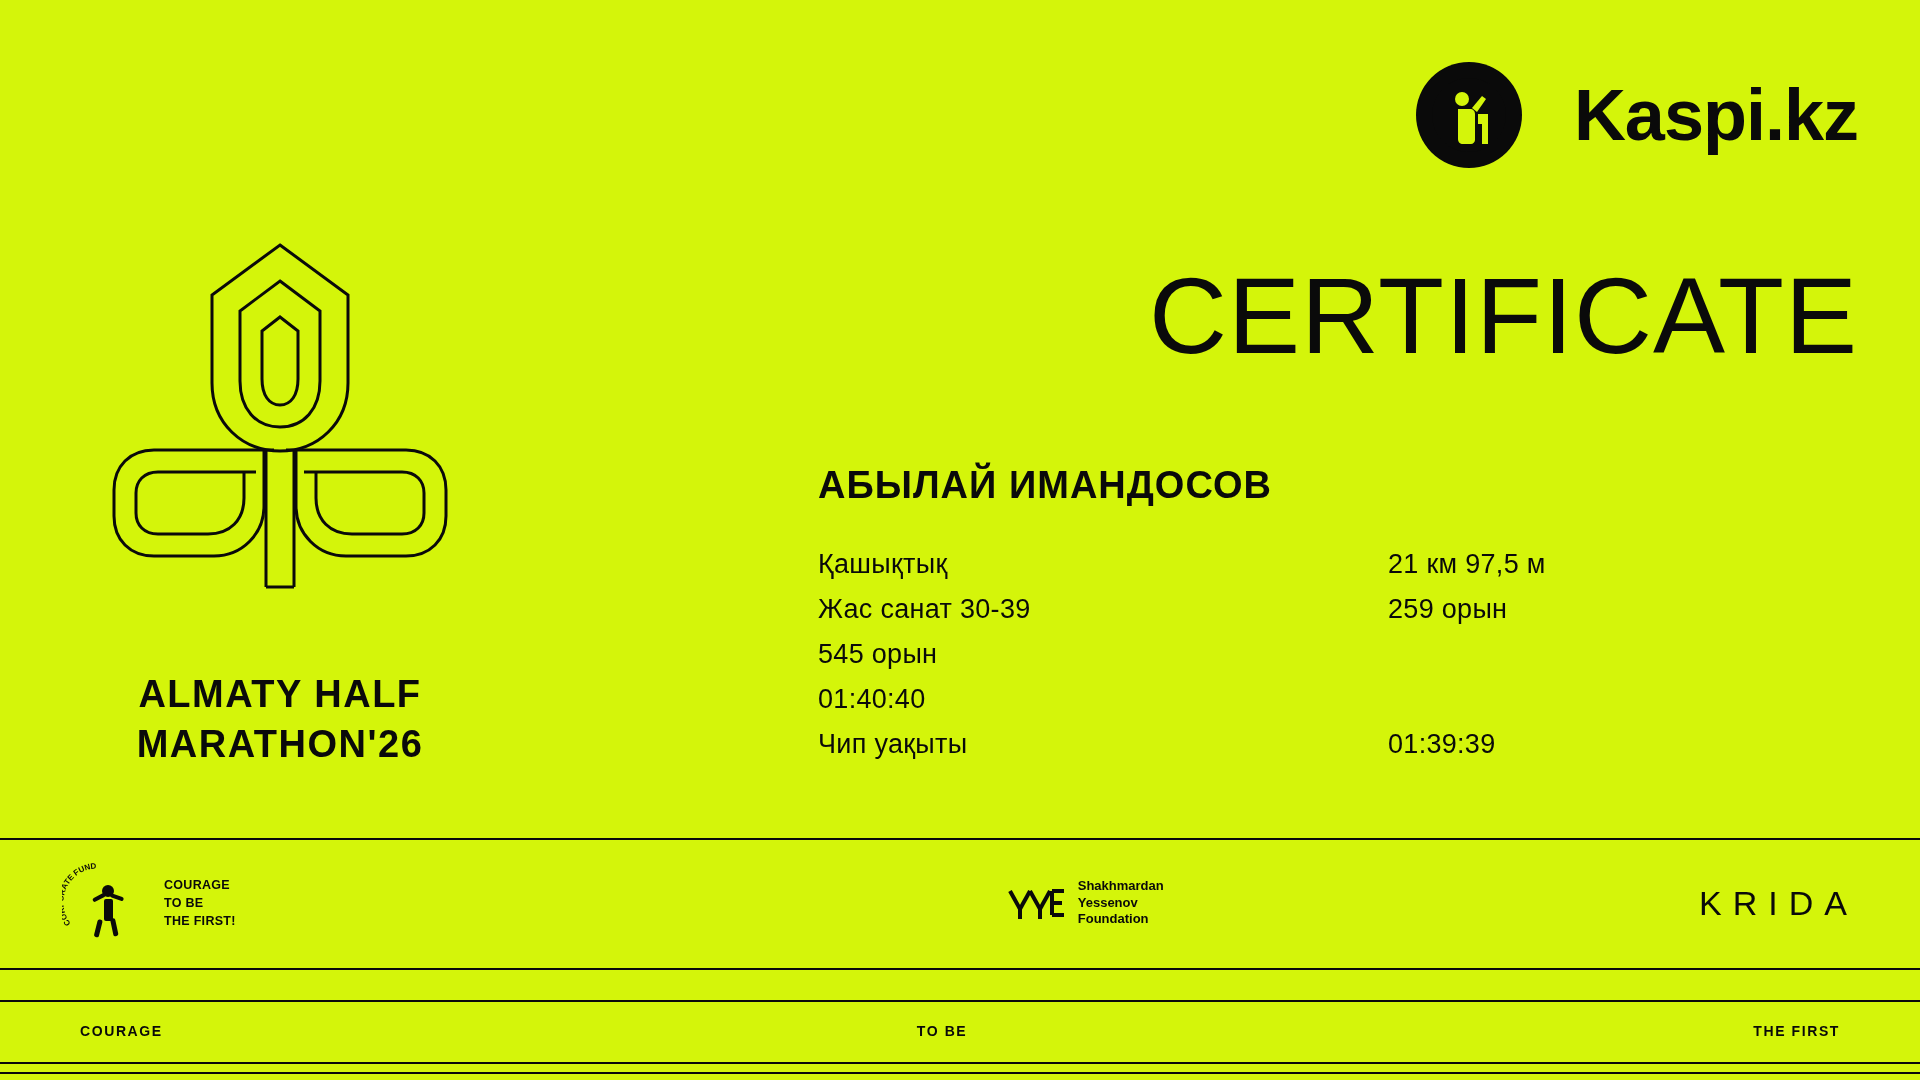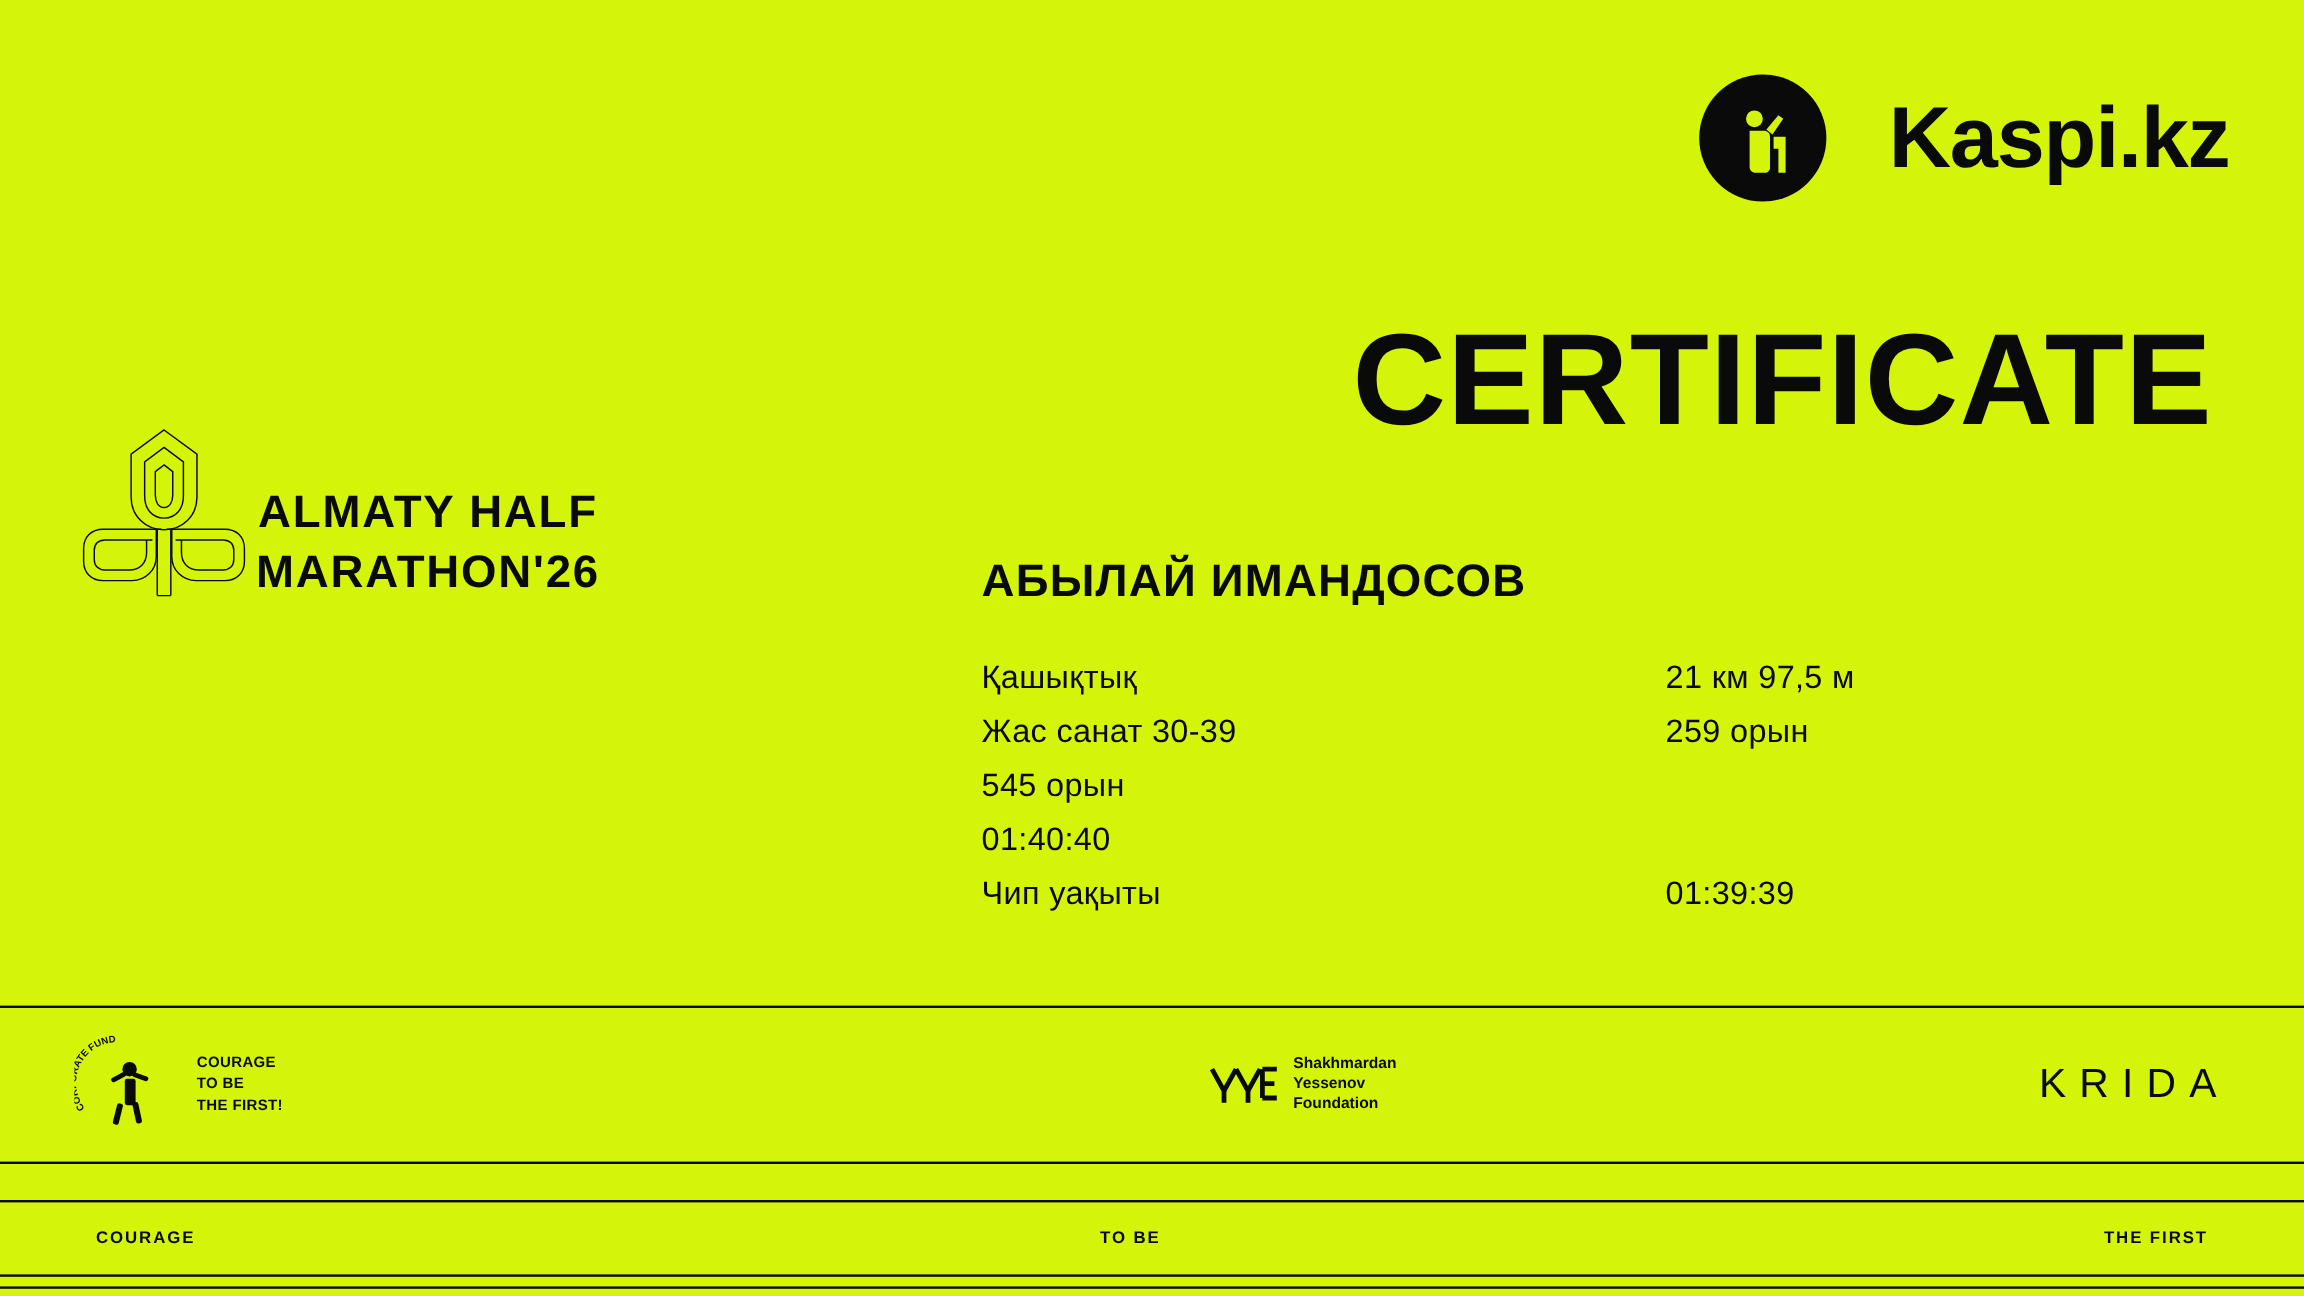--- a/index.html
+++ b/index.html
@@ -47,40 +47,41 @@
     margin-left: 36px;
   }
 
   
   .logo-block {
     position: absolute;
     left: 60px;
     top: 235px;
     width: 440px;
     display: flex;
+    flex-direction: column;
     align-items: center;
   }
   .tulip { width: 380px; height: 400px; }
   .event-title {
     margin-top: 34px;
     font-size: 38px;
     font-weight: bold;
     letter-spacing: 1.5px;
     line-height: 1.32;
     text-align: center;
     white-space: pre-line;
   }
 
   
   .cert-heading {
     position: absolute;
-    right: 76px;
+    right: 62px;
     top: 262px;
     font-size: 108px;
-    font-weight: bold;
+    font-weight: normal;
     letter-spacing: 1px;
     line-height: 1;
     text-align: right;
   }
 
   
   .results {
     position: absolute;
     left: 818px;
     top: 464px;

